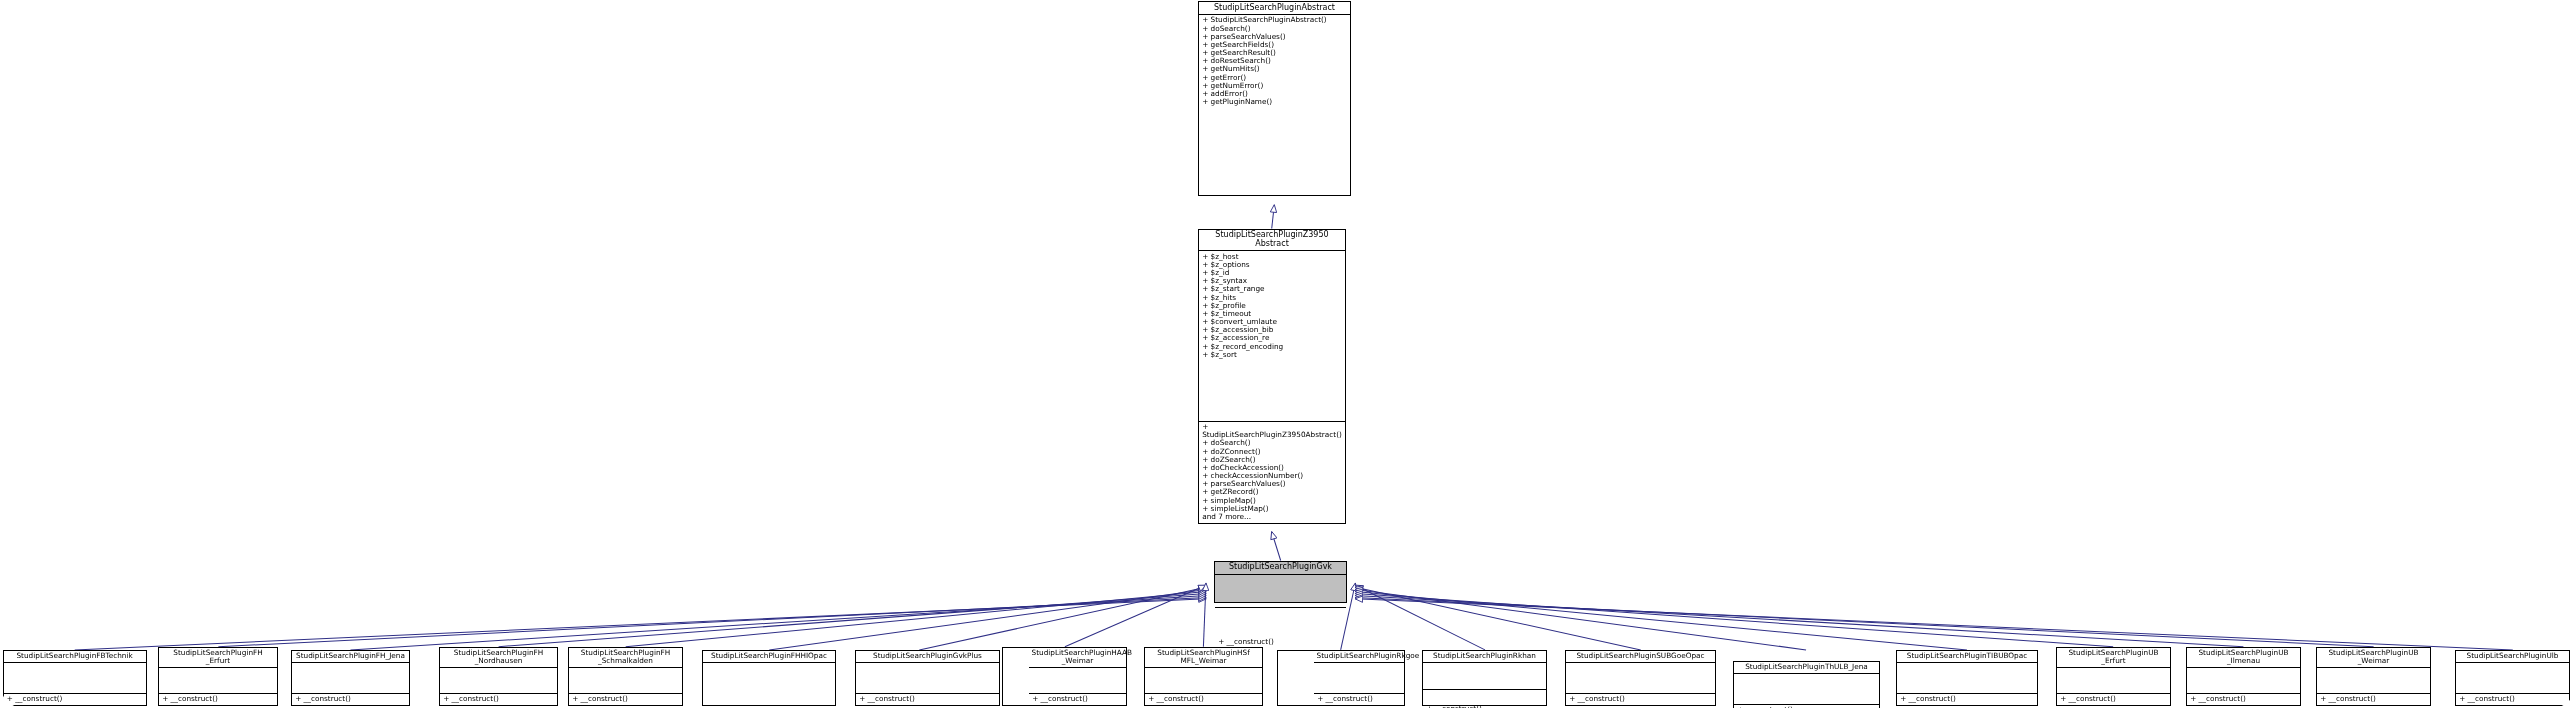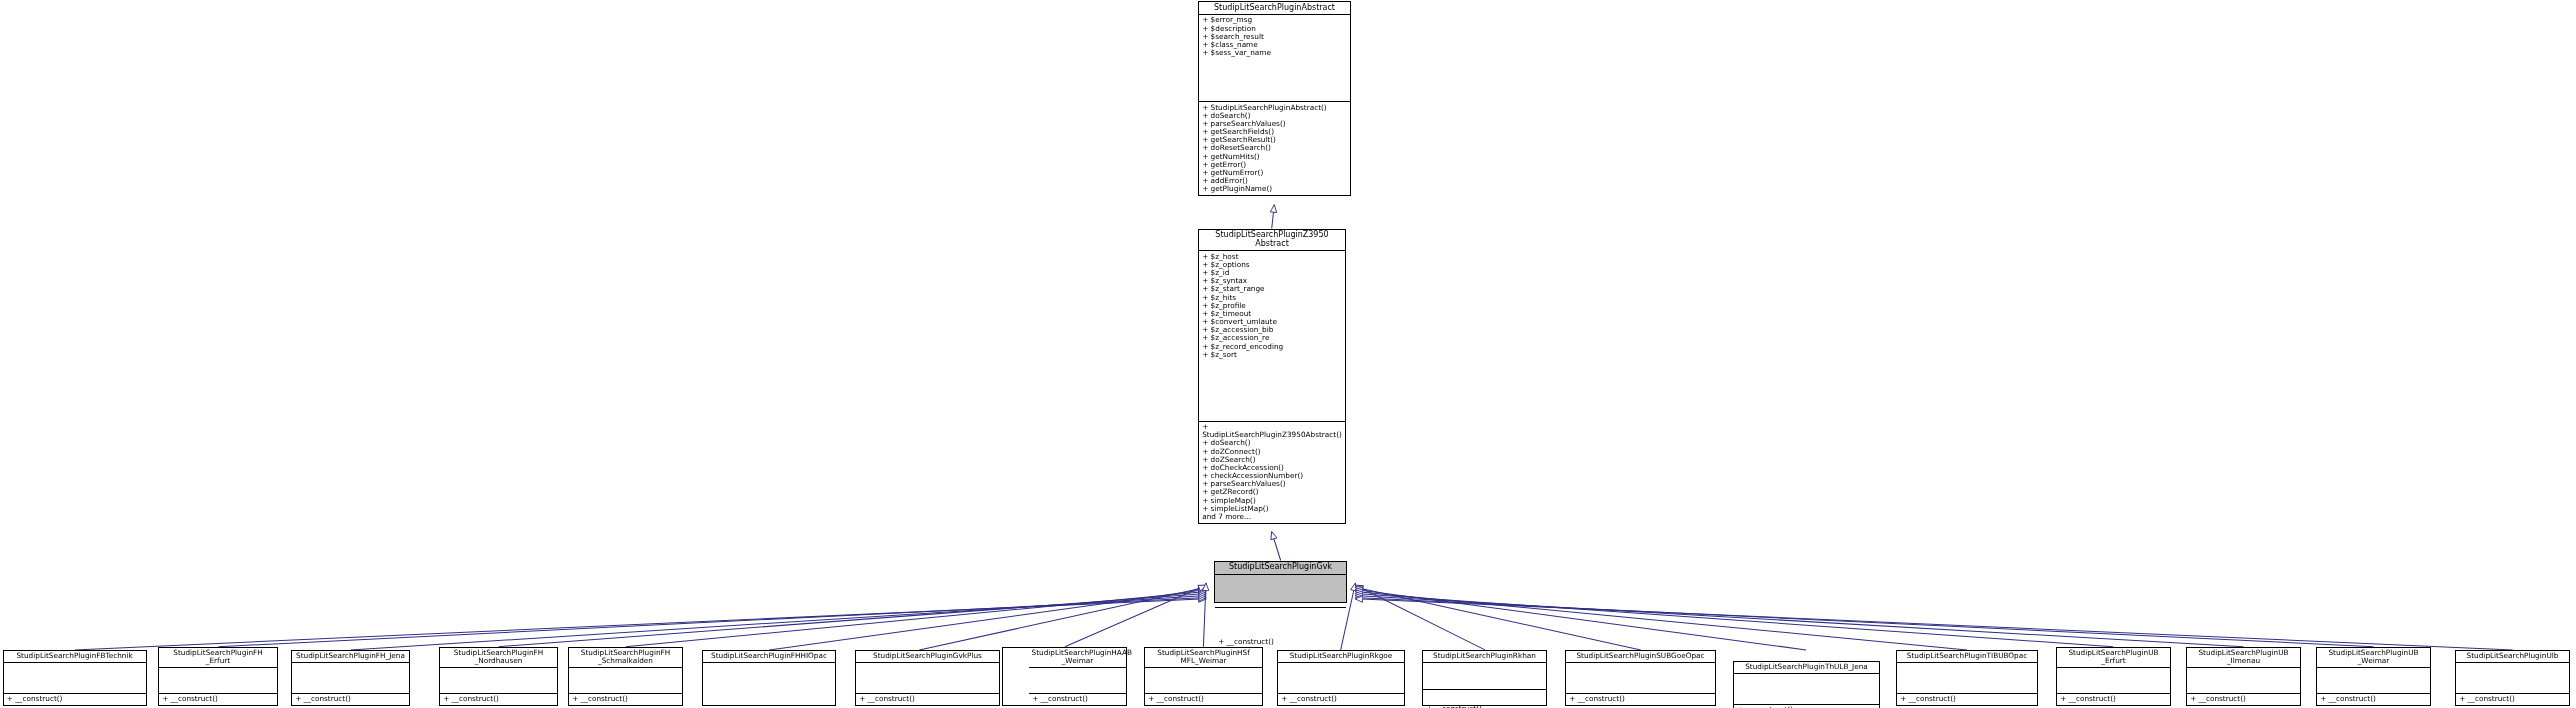--- a/index.html
+++ b/index.html
@@ -10,20 +10,21 @@
   body {
     font-family: "DejaVu Sans", "Liberation Sans", sans-serif;
     -webkit-font-smoothing: antialiased;
   }
   #diagram {
     position: relative;
     width: 2576px;
     height: 708px;
     background: #ffffff;
     overflow: hidden;
+    border-radius: 24px;
   }
   #edges {
     position: absolute;
     left: 0;
     top: 0;
     width: 2576px;
     height: 708px;
     pointer-events: none;
   }
   .uml-node {
@@ -101,27 +102,20 @@
         <path d="M3081,1018 L2123,926.4" marker-end="url(#hollowtri)"></path>
         <path d="M3310,1013 L2123,929.6" marker-end="url(#hollowtri)"></path>
         <path d="M3514,1013 L2123,932.8" marker-end="url(#hollowtri)"></path>
         <path d="M3718,1013 L2123,936" marker-end="url(#hollowtri)"></path>
         <path d="M3936,1018 L2123,938" marker-end="url(#hollowtri)"></path>
       </g>
   </svg>
 
   <div class="uml-node top-node" id="node-abstract" style="left: 1198px; top: 1.3px; width: 153px; height: 195px;">
     <div class="uml-title">StudipLitSearchPluginAbstract</div>
-    <div class="uml-attrs">
-        <div class="uml-row">+ $error_msg</div>
-        <div class="uml-row">+ $description</div>
-        <div class="uml-row">+ $search_result</div>
-        <div class="uml-row">+ $class_name</div>
-        <div class="uml-row">+ $sess_var_name</div>
-      </div>
     <div class="uml-ops">
         <div class="uml-row">+ StudipLitSearchPluginAbstract()</div>
         <div class="uml-row">+ doSearch()</div>
         <div class="uml-row">+ parseSearchValues()</div>
         <div class="uml-row">+ getSearchFields()</div>
         <div class="uml-row">+ getSearchResult()</div>
         <div class="uml-row">+ doResetSearch()</div>
         <div class="uml-row">+ getNumHits()</div>
         <div class="uml-row">+ getError()</div>
         <div class="uml-row">+ getNumError()</div>
@@ -233,21 +227,21 @@
         </div>
       </div>
       <div class="uml-node leaf-node" style="left: 1144px; top: 647px; width: 119px; height: 59px;">
         <div class="uml-title">StudipLitSearchPluginHSf
 MFL_Weimar</div>
         <div class="uml-attrs"></div>
         <div class="uml-ops">
           <div class="uml-row">+ __construct()</div>
         </div>
       </div>
-      <div class="uml-node leaf-node" style="left: 1277px; top: 650px; width: 128px; height: 56px;">
+      <div class="uml-node leaf-node" style="left: 1277px; top: 650px; width: 128px; height: 56px; padding-left: 36px;">
         <div class="uml-title">StudipLitSearchPluginRkgoe</div>
         <div class="uml-attrs"></div>
         <div class="uml-ops">
           <div class="uml-row">+ __construct()</div>
         </div>
       </div>
       <div class="uml-node leaf-node" style="left: 1422px; top: 650px; width: 125px; height: 56px; gap: 14px;">
         <div class="uml-title">StudipLitSearchPluginRkhan</div>
         <div class="uml-attrs"></div>
         <div class="uml-ops">

